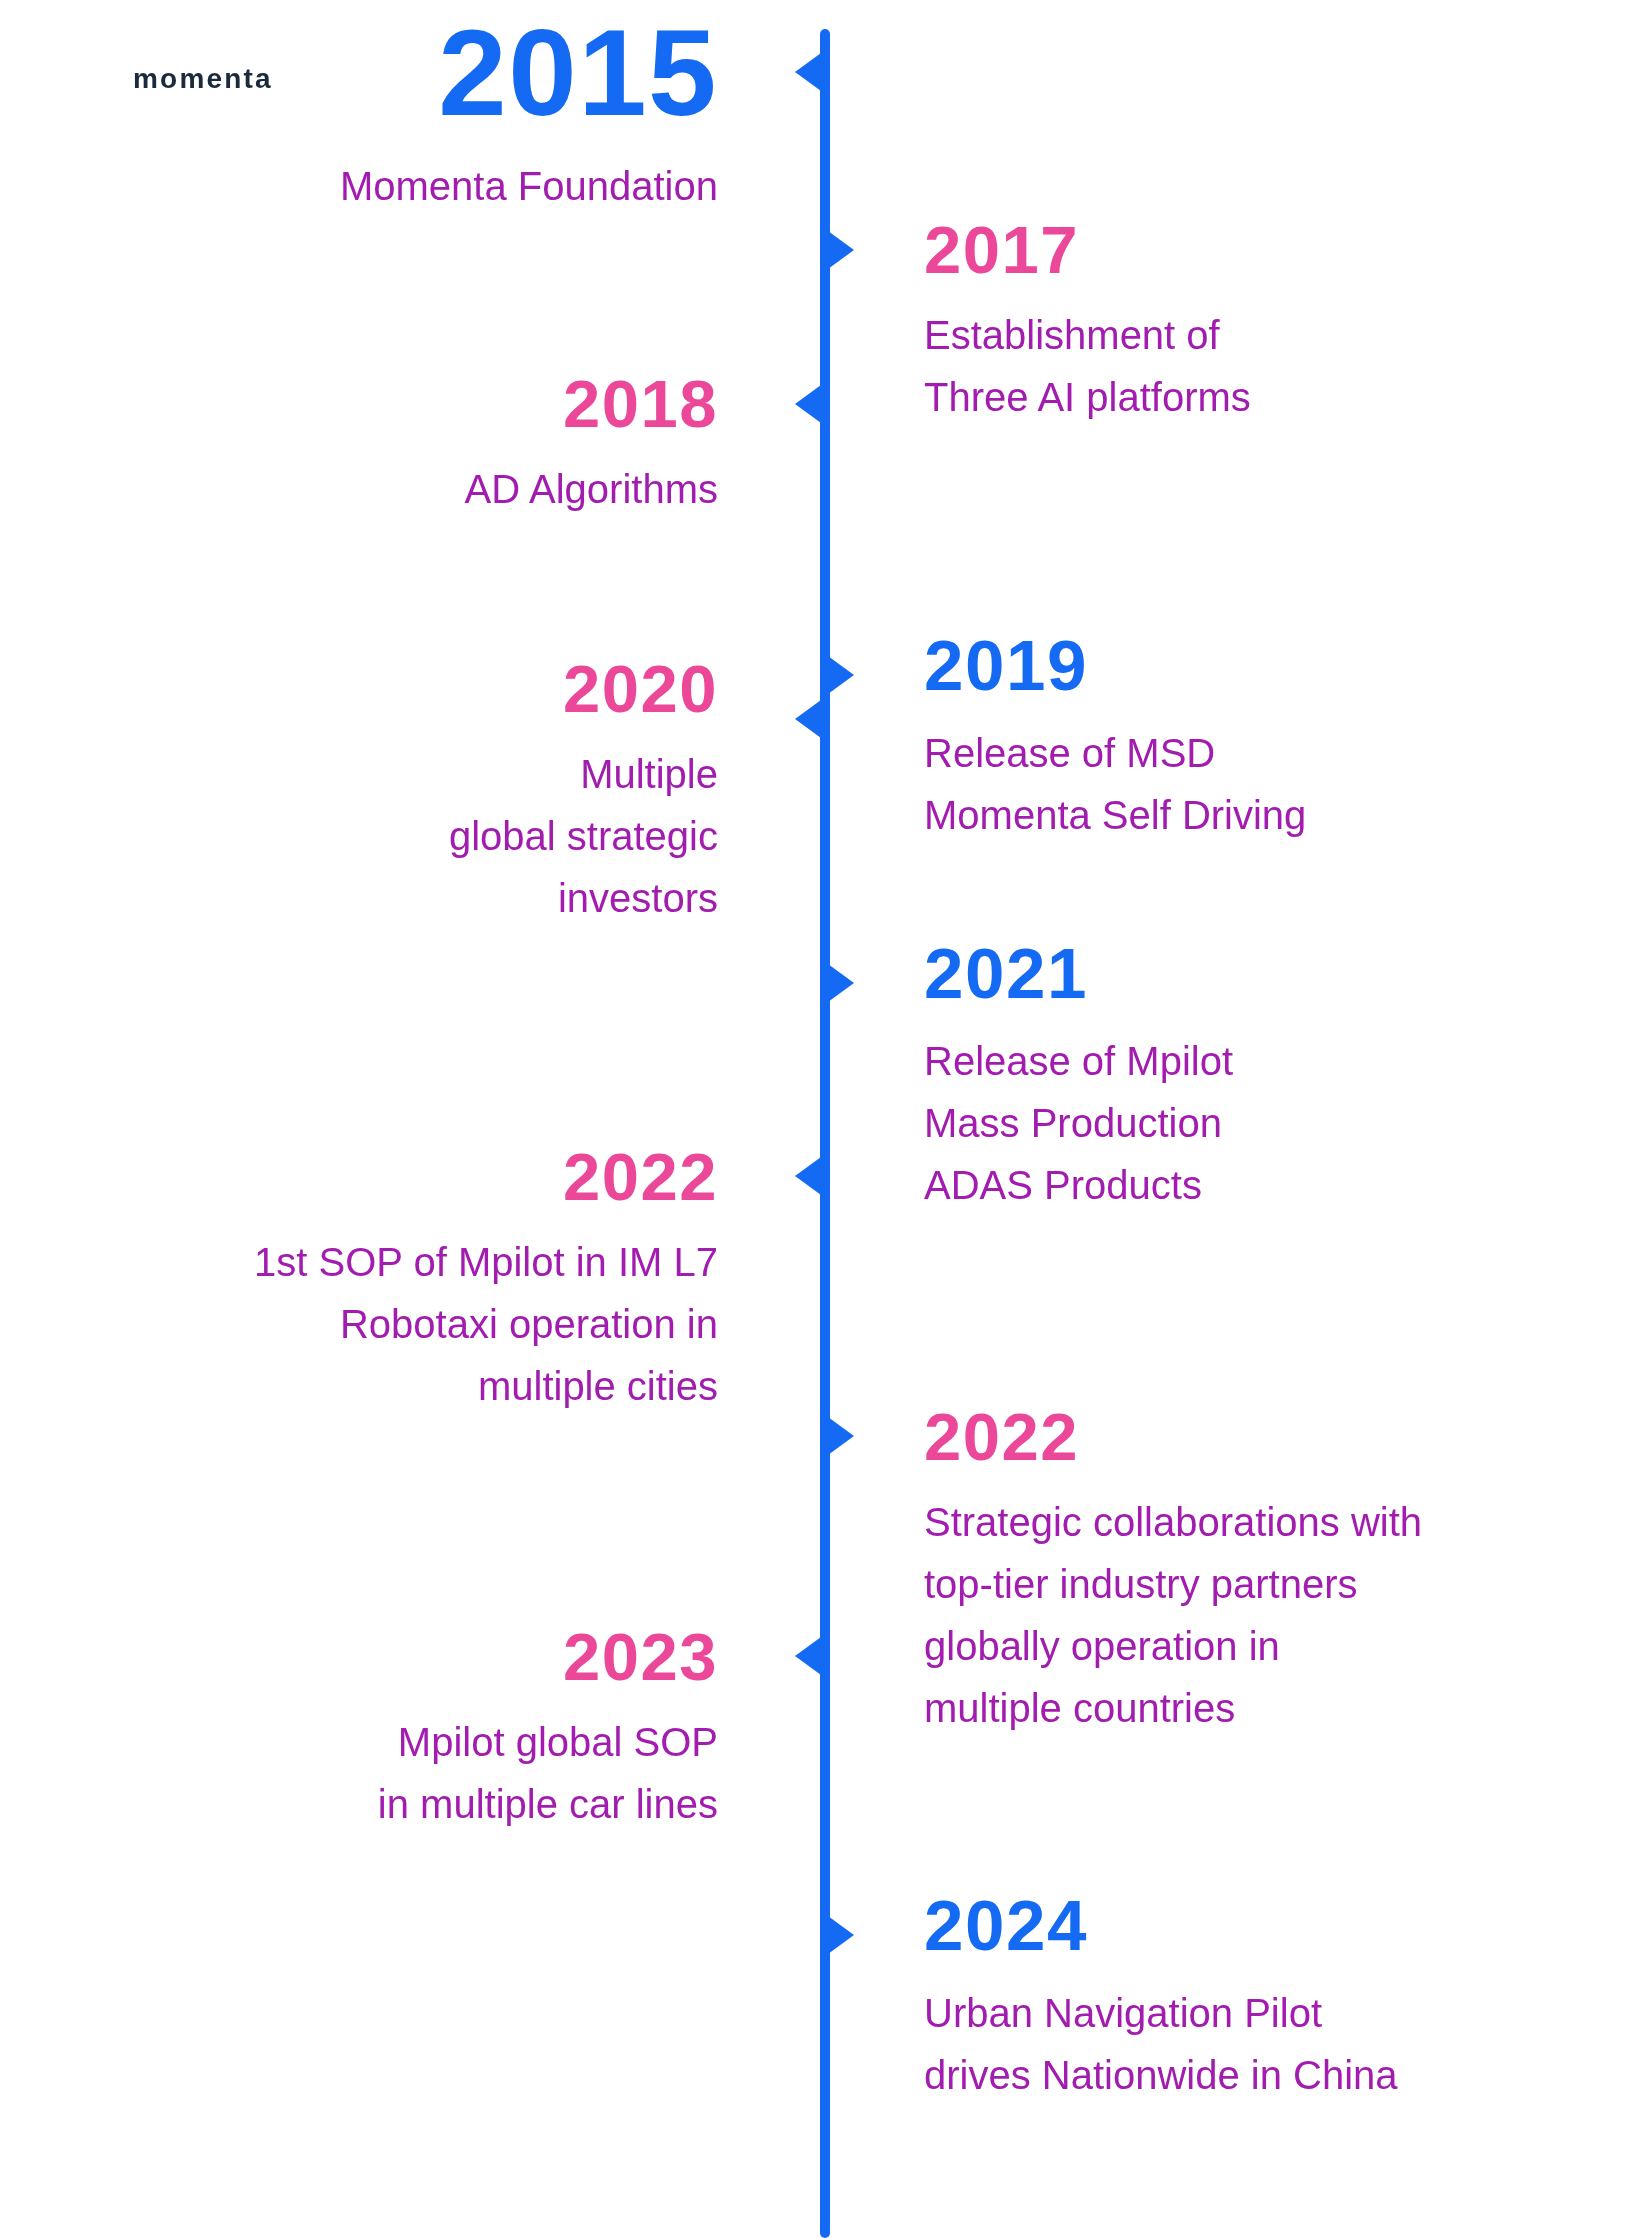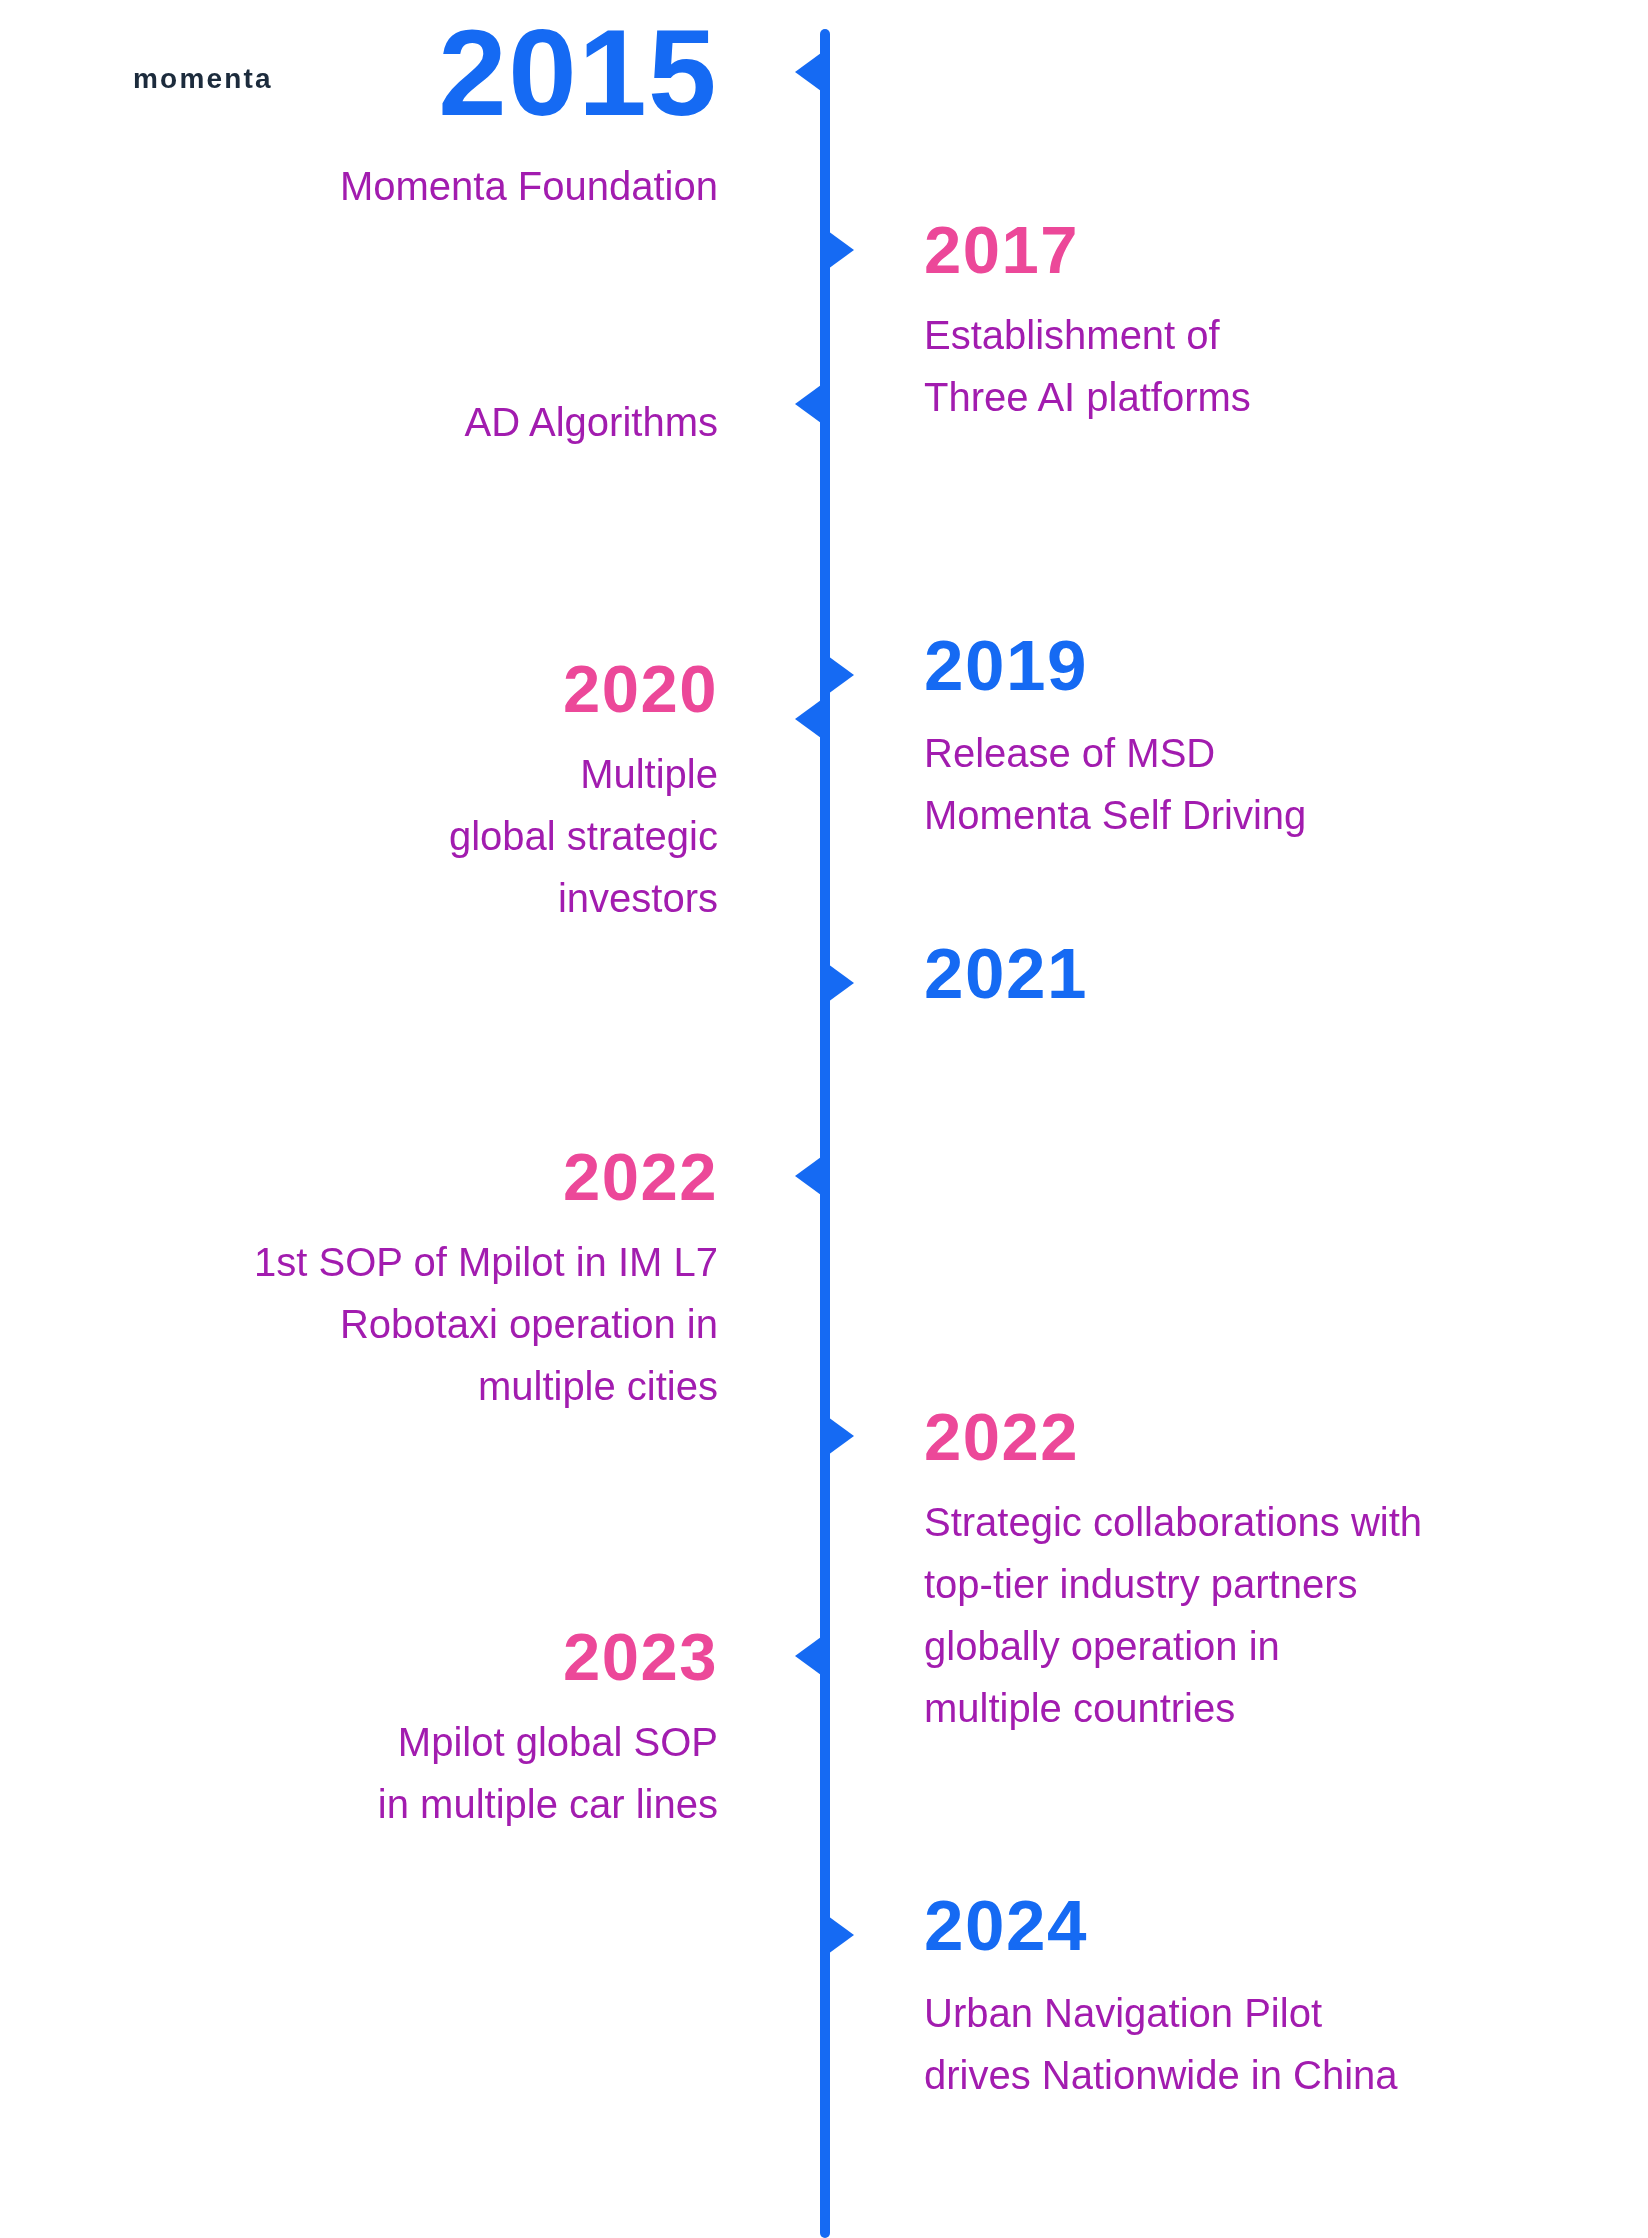--- a/index.html
+++ b/index.html
@@ -50,35 +50,39 @@
       <div class="milestone left highlight hero" style="top: 11px;">
     <div class="year">2015</div>
     <div class="desc">Momenta Foundation</div>
   </div>
       <div class="milestone right" style="top: 216px;">
     <div class="year">2017</div>
     <div class="desc">Establishment of
 Three AI platforms</div>
   </div>
       <div class="milestone left" style="top: 370px;">
+    <div class="year">2018</div>
     <div class="desc">AD Algorithms</div>
   </div>
       <div class="milestone right highlight" style="top: 630px;">
     <div class="year">2019</div>
     <div class="desc">Release of MSD
 Momenta Self Driving</div>
   </div>
       <div class="milestone left" style="top: 655px;">
     <div class="year">2020</div>
     <div class="desc">Multiple
 global strategic
 investors</div>
   </div>
       <div class="milestone right highlight" style="top: 938px;">
     <div class="year">2021</div>
+    <div class="desc">Release of Mpilot
+Mass Production
+ADAS Products</div>
   </div>
       <div class="milestone left" style="top: 1143px;">
     <div class="year">2022</div>
     <div class="desc">1st SOP of Mpilot in IM L7
 Robotaxi operation in
 multiple cities</div>
   </div>
       <div class="milestone right" style="top: 1403px;">
     <div class="year">2022</div>
     <div class="desc">Strategic collaborations with

